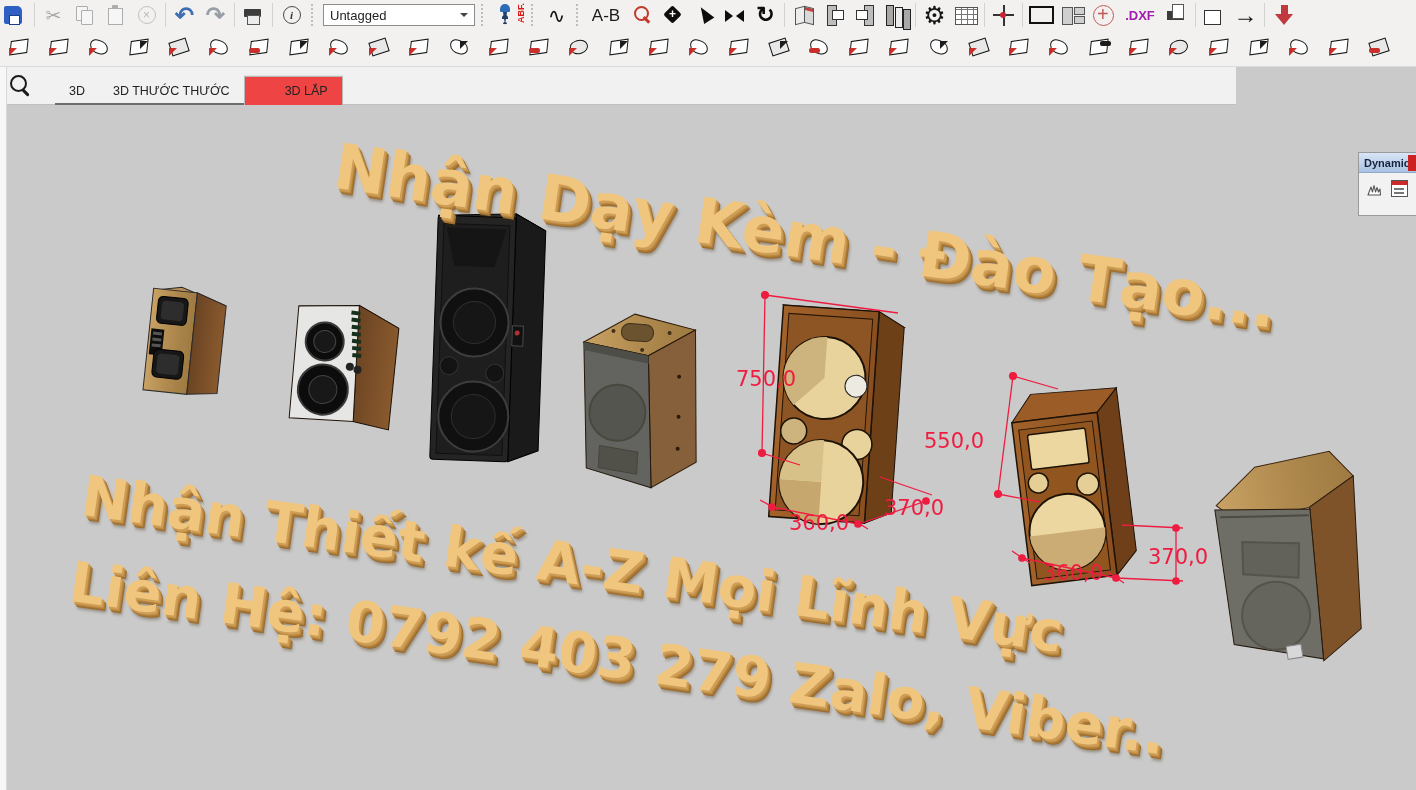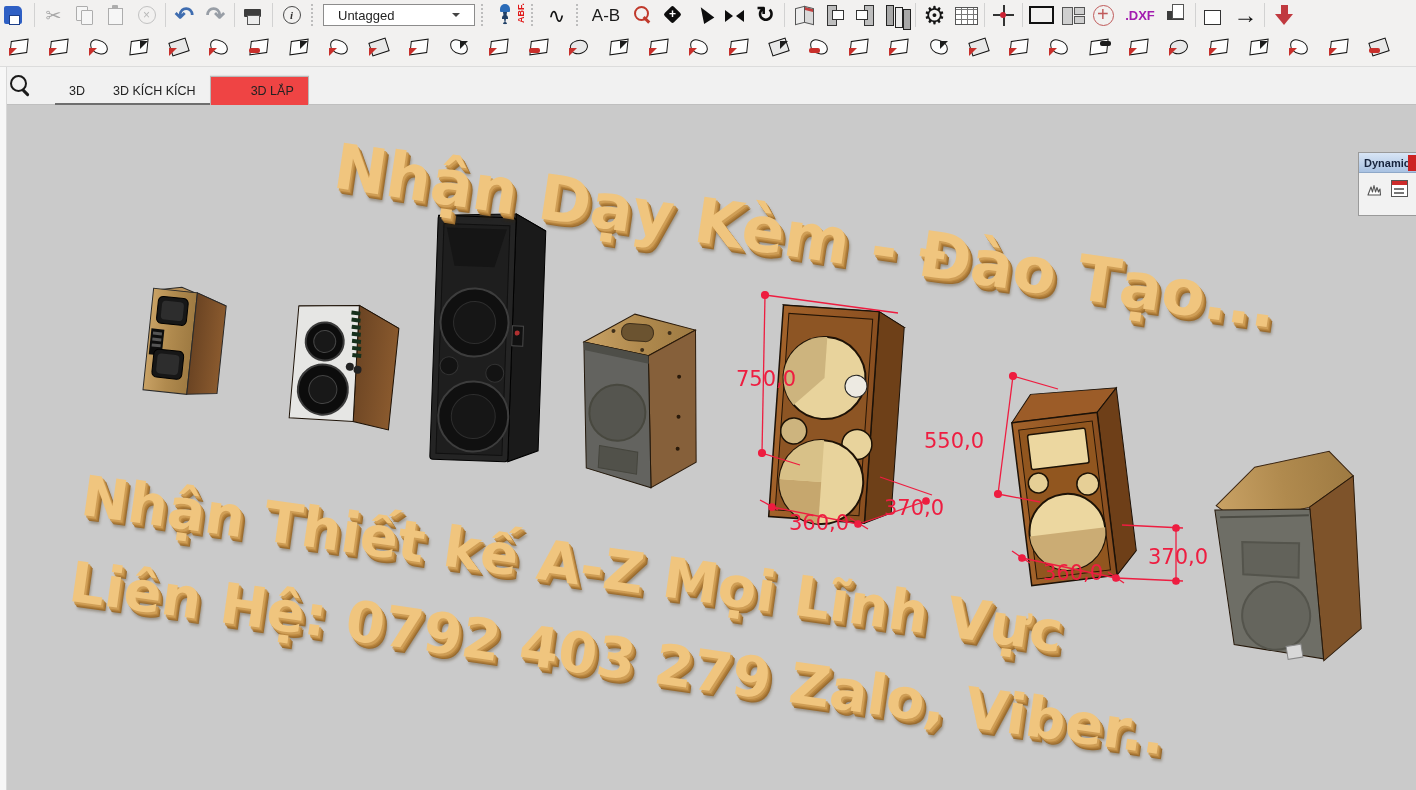--- a/index.html
+++ b/index.html
@@ -20,21 +20,21 @@
   .i-copy::before { left:7px; top:5px; } .i-copy::after { left:12px; top:9px; }
   .i-paste::before { content:""; left:8px; top:7px; width:13px; height:15px; border:1.5px solid #adadad; background:#f6f6f6; }
   .i-paste::after { content:""; left:12px; top:4px; width:6px; height:4px; background:#adadad; border-radius:1px; }
   .i-x::before { content:"\00d7"; position:static; width:16px; height:16px; border:1.5px solid #c2c2c2; border-radius:50%; color:#b8b8b8; font-size:12px; display:flex; align-items:center; justify-content:center; }
   .i-undo::before { content:"\21b6"; position:static; color:#3f6db0; font-size:23px; font-weight:700; }
   .i-redo::before { content:"\21b7"; position:static; color:#989ea6; font-size:23px; font-weight:700; }
   .i-print::before { content:""; left:6px; top:8px; width:17px; height:8px; background:#3c3c3c; border-radius:1px; }
   .i-print::after { content:""; left:9px; top:14px; width:11px; height:8px; background:#ececec; border:1px solid #555; }
   .i-info::before { content:"i"; position:static; width:16px; height:16px; border:1.6px solid #4a4a4a; border-radius:50%; font:italic 700 11px "Liberation Serif",serif; color:#333; display:flex; align-items:center; justify-content:center; }
 
-  .combo { width:152px; height:22px; background:#fff; border:1px solid #8c8c8c; display:flex; align-items:center; justify-content:space-between; padding:0 14px; font-size:13px; color:#222; flex:none; margin:0 2px; }
+  .combo { width:152px; height:22px; background:#fff; border:1px solid #8c8c8c; display:flex; align-items:center; justify-content:space-between; padding:0 6px; font-size:13px; color:#222; flex:none; margin:0 2px; }
   .chev { width:0; height:0; border:4px solid transparent; border-top-color:#444; margin-top:4px; }
 
   .i-abf { width:36px; }
   .i-abf::before { content:""; left:9px; top:3px; width:10px; height:8px; background:#2b6cb8; border-radius:5px 5px 1px 1px; box-shadow:0 9px 0 -2px #1f3f66, 0 15px 0 -3px #1f3f66; }
   .i-abf::after { content:""; left:12px; top:11px; width:4px; height:13px; background:#1f3f66; clip-path:polygon(0 0,100% 0,50% 100%); }
   .abftxt { position:absolute; right:1px; top:2px; writing-mode:vertical-rl; transform:rotate(180deg); font:700 9px "Liberation Sans",sans-serif; color:#e01818; font-style:normal; letter-spacing:0; }
   .i-curve::before { content:"\223f"; position:static; font-size:21px; color:#111; }
   .t-ab { width:40px; font-size:17px; color:#1a1a1a; }
   .i-search::before { content:""; left:8px; top:5px; width:11px; height:11px; border:2px solid #c0392b; border-radius:50%; }
   .i-search::after { content:""; left:19px; top:15px; width:2.5px; height:8px; background:#c0392b; transform:rotate(-45deg); }
@@ -73,21 +73,21 @@
   
   .picon { position:relative; width:40px; height:32px; flex:none; display:inline-flex; align-items:center; justify-content:center; }
   .picon .pa { position:absolute; left:10px; top:8px; width:18px; height:14px; background:#fdfdfd; border:1.6px solid #111; transform:rotate(-8deg) skewX(-14deg); }
   .picon .pb { position:absolute; left:9px; top:16px; width:8px; height:8px; background:#c9302c; clip-path:polygon(0 0,100% 0,0 100%); }
   .picon:nth-child(3n) .pa { transform:rotate(12deg) skewX(10deg); border-radius:40% 50% 45% 50%; }
   .picon:nth-child(4n) .pb { background:#1c1c1c; left:20px; top:9px; }
   .picon:nth-child(5n) .pa { background:#e8e8e8; transform:rotate(-18deg); }
   .picon:nth-child(7n) .pb { width:11px; height:5px; clip-path:none; border-radius:2px; }
 
   
-  .tabbar { position:absolute; left:0; top:67px; width:1416px; height:38px; background:#f1f1f1; border-bottom:1px solid #bfbfbf; }
+  .tabbar { position:absolute; left:0; top:67px; width:1236px; height:38px; background:#f1f1f1; border-bottom:1px solid #bfbfbf; }
   .zoomglass { position:absolute; left:8px; top:6px; width:24px; height:24px; }
   .zoomglass::before { content:""; position:absolute; left:2px; top:2px; width:13px; height:13px; border:2.5px solid #1a1a1a; border-radius:50%; }
   .zoomglass::after { content:""; position:absolute; left:16px; top:15px; width:3px; height:9px; background:#1a1a1a; transform:rotate(-45deg); border-radius:2px; }
   .tabs { position:absolute; left:55px; top:9px; height:29px; display:flex; align-items:flex-end; }
   .tab { height:26px; padding:0 14px; display:flex; align-items:center; font-size:12.5px; color:#222; border-bottom:2px solid #6e6e6e; cursor:default; }
   .tab.active { background:#ef4444; border:1px solid #b9b9b9; border-bottom:none; height:29px; box-shadow:0 -1px 1px rgba(0,0,0,.06);padding-left:40px; }
 
   
   .viewport { position:absolute; left:0; top:105px; width:1416px; height:685px; background:#cacaca; overflow:hidden; }
   .leftstrip { position:absolute; left:0; top:67px; width:7px; height:723px; background:#f7f7f7; border-right:1px solid #d8d8d8; z-index:5; }
@@ -320,21 +320,21 @@
   </div>
 
 <div class="tabbar">
   <span class="zoomglass"></span>
   <div class="tabs">
 
   <span class="tab">
         <b style="font-weight:400">3D</b>
       </span>
       <span class="tab">
-        <b style="font-weight:400">3D KÍCH KÍCH</b>
+        <b style="font-weight:400">3D THƯỚC THƯỚC</b>
       </span>
       <span class="tab active">
         <b style="font-weight:400">3D LẮP</b>
       </span>
     </div>
 </div>
 
 <div class="leftstrip"></div>
 
 <div class="viewport">

